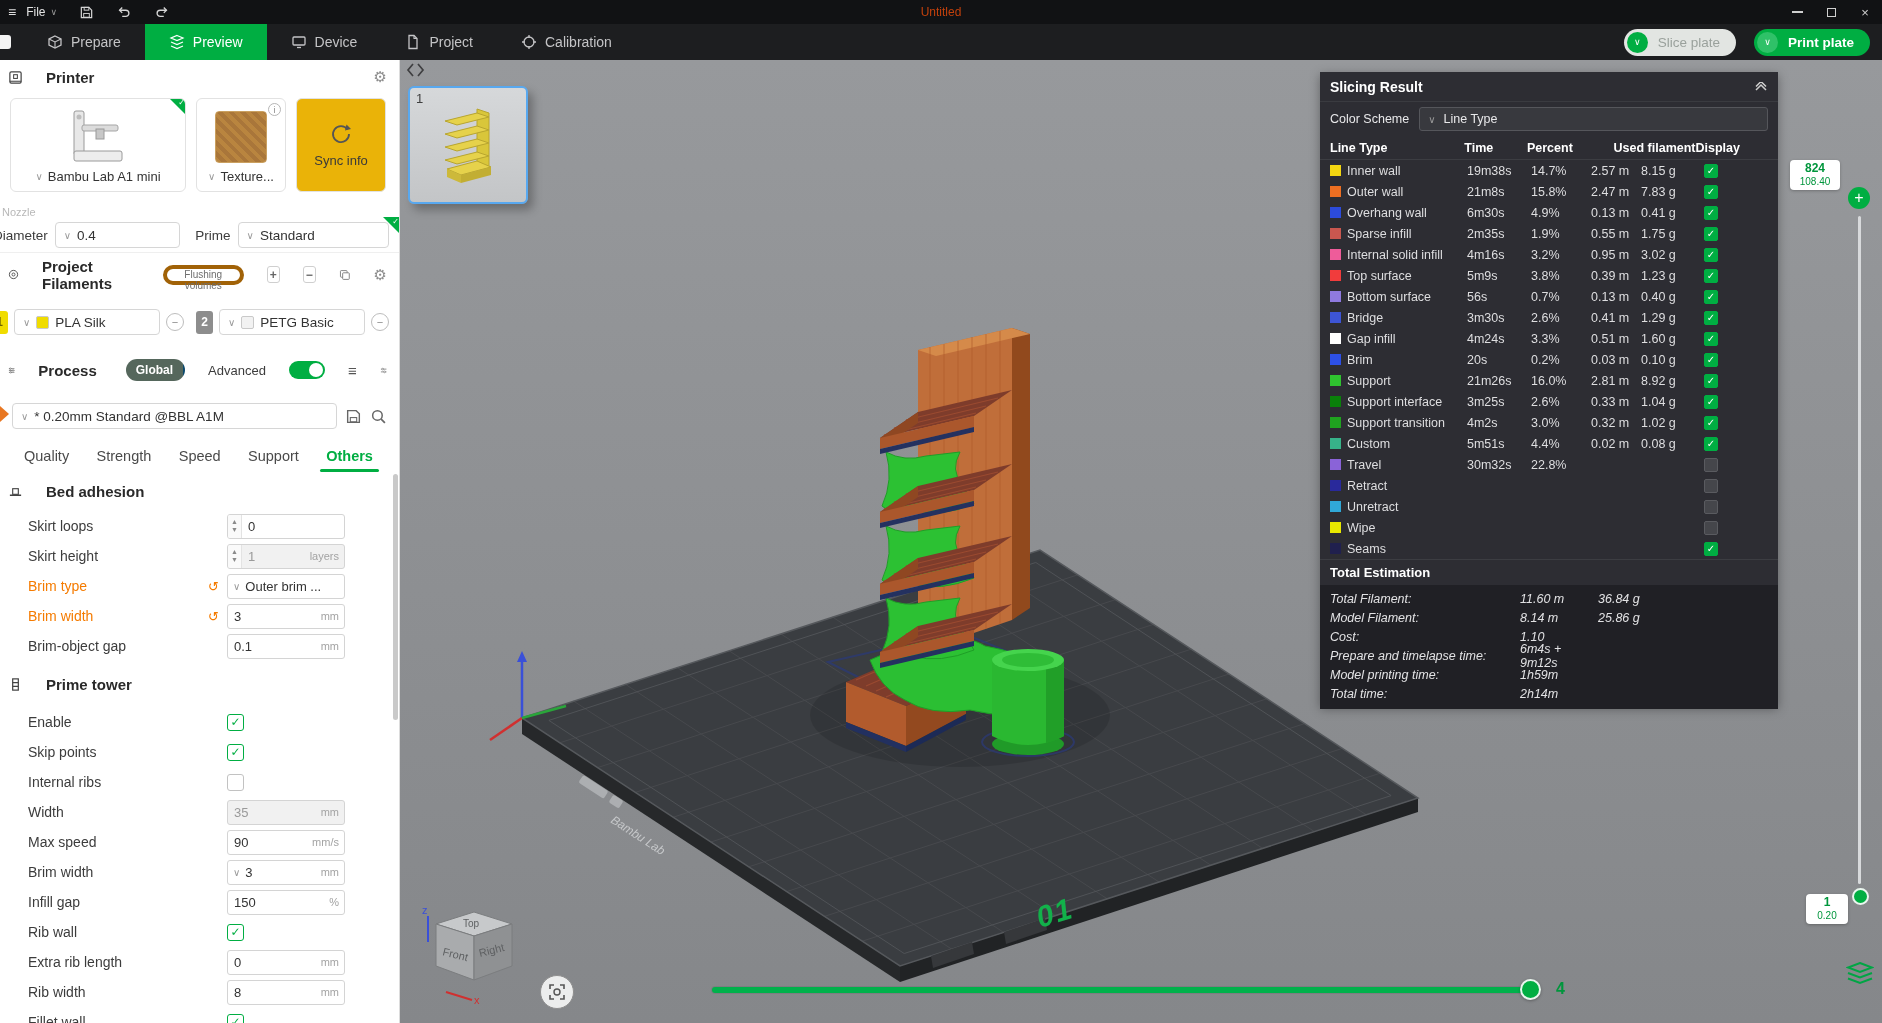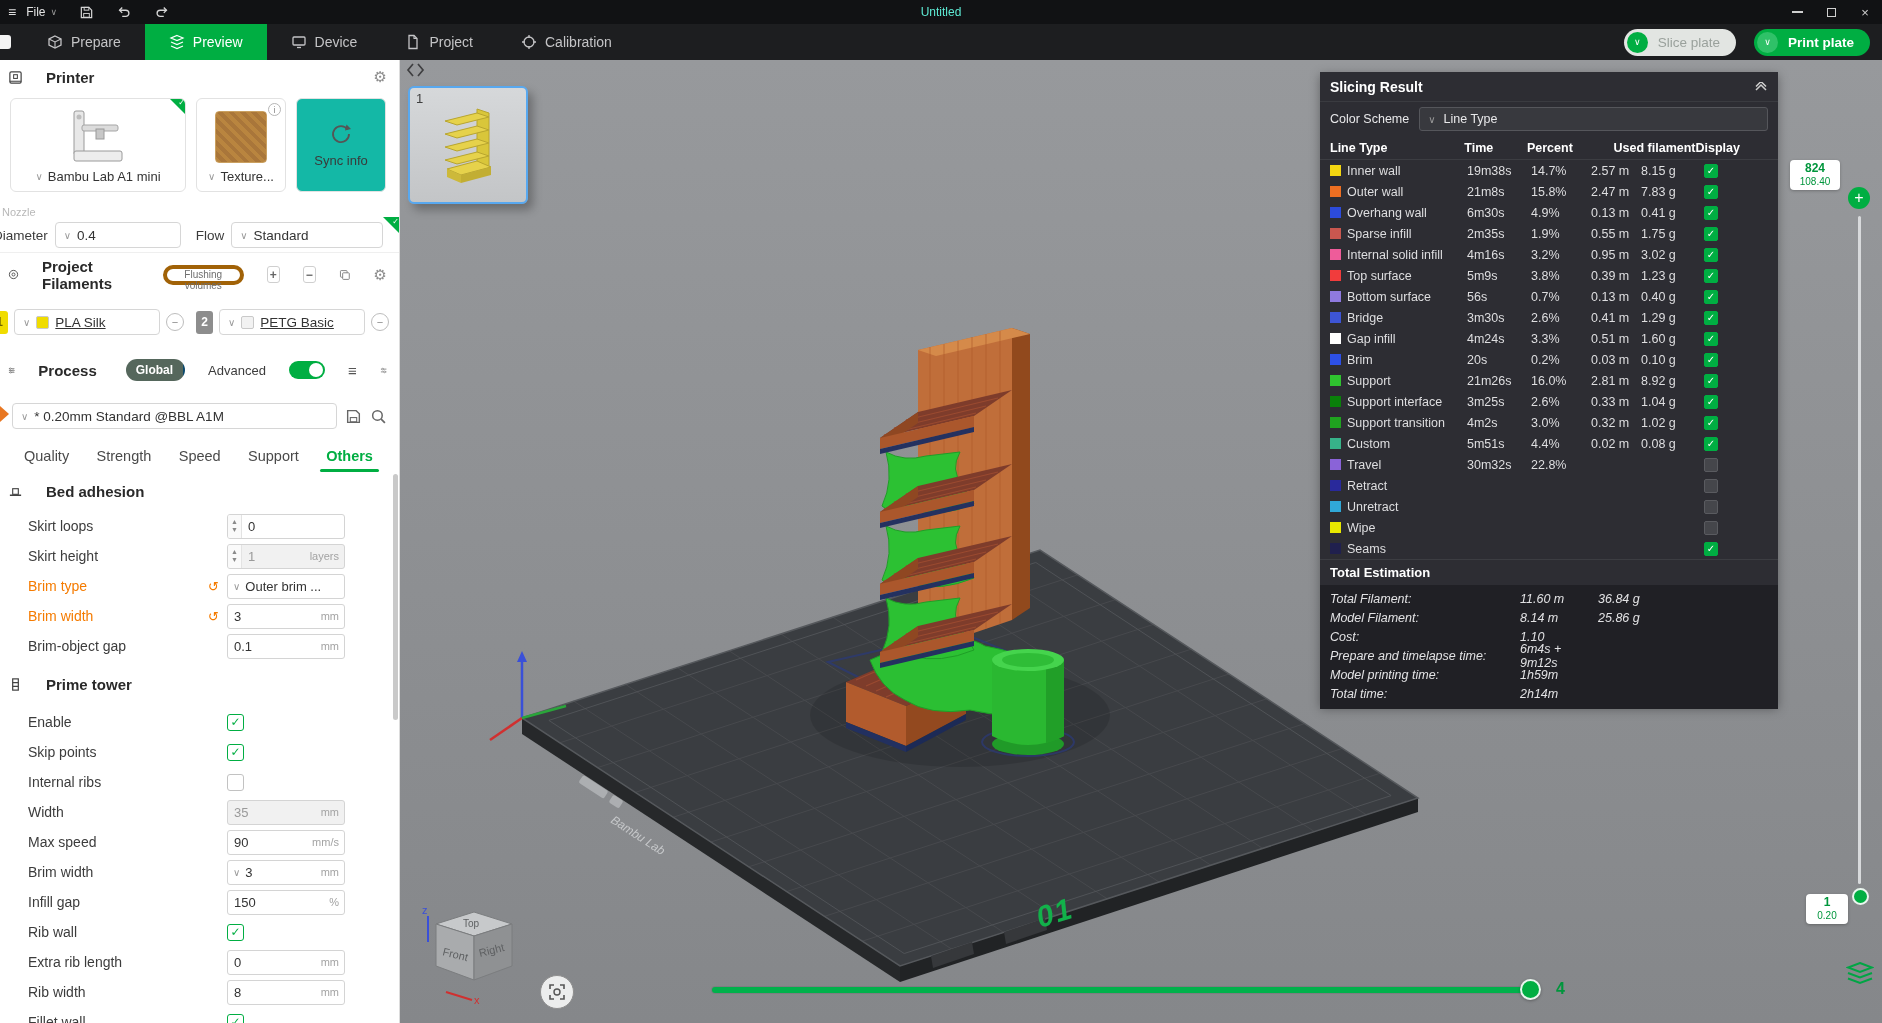--- a/index.html
+++ b/index.html
@@ -4,21 +4,21 @@
 <style>
   *{margin:0;padding:0;box-sizing:border-box;font-family:"Liberation Sans","DejaVu Sans",sans-serif;}
   html,body{width:1882px;height:1023px;overflow:hidden;background:#8e9093;position:relative;}
 
   
   .titlebar{position:absolute;top:0;left:0;right:0;height:24px;background:#111214;display:flex;align-items:center;color:#e6e6e6;font-size:12px;z-index:50;}
   .tb-ham{margin-left:8px;font-size:14px;color:#ddd;}
   .tb-file{display:flex;align-items:center;gap:5px;margin-left:10px;color:#e2e2e2;}
   .tb-file .chev{font-size:9px;color:#9a9a9a;}
   .tb-ico{margin-left:22px;display:flex;align-items:center;}
-  .tb-title{position:absolute;left:50%;transform:translateX(-50%);color:#5eead4;text-align:right;}
+  .tb-title{position:absolute;left:50%;transform:translateX(-50%);color:#c2410c;text-align:right;}
   .tb-controls{margin-left:auto;display:flex;align-items:center;height:100%;}
   .wbtn{width:34px;height:100%;display:flex;align-items:center;justify-content:center;color:#cfcfcf;font-size:13px;}
   .w-min{width:11px;height:2px;background:#cfcfcf;display:block;}
   .w-max{width:9px;height:9px;border:1.4px solid #cfcfcf;display:block;}
 
   
   .tabbar{position:absolute;top:24px;left:0;right:0;height:36px;background:#1d1e20;display:flex;align-items:center;z-index:50;}
   .brand{width:14px;height:14px;background:#f4f4f4;border-radius:3px;margin-left:-3px;margin-right:12px;flex:none;}
   .tab{display:flex;align-items:center;gap:8px;height:36px;padding:0 24px;color:#c4c4c6;font-size:14px;}
   .tab svg{flex:none;}
@@ -40,21 +40,21 @@
   .head-filaments{height:44px;border-top:1px solid #efefef;}
   .head-process{height:44px;}
   .head-bed{height:39px;}
   .head-prime{height:46px;}
   .right{margin-left:auto;}
   .gear{color:#8d8d8d;font-size:15px;}
   .cards{display:flex;padding:4px 10px 0 10px;gap:10px;height:102px;align-items:flex-start;}
   .pcard{position:relative;border:1px solid #e2e2e2;border-radius:6px;height:94px;background:#fff;display:flex;flex-direction:column;align-items:center;justify-content:flex-end;overflow:hidden;}
   .printer-card{width:176px;}
   .plate-card{width:90px;}
-  .sync-card{width:90px;height:94px;border:1px solid #e2e2e2;border-radius:6px;background:#14b8a6;display:flex;flex-direction:column;align-items:center;justify-content:center;gap:8px;font-size:13px;color:#3a3a3a;}
+  .sync-card{width:90px;height:94px;border:1px solid #e2e2e2;border-radius:6px;background:#eab308;display:flex;flex-direction:column;align-items:center;justify-content:center;gap:8px;font-size:13px;color:#3a3a3a;}
   .pcard-label{display:flex;align-items:center;gap:5px;font-size:13px;color:#333;padding:4px 4px 7px 4px;white-space:nowrap;}
   .chev{color:#9a9a9a;font-size:10px;}
   .corner-ok{position:absolute;top:-1px;right:-1px;width:0;height:0;border-top:17px solid #00ae42;border-left:17px solid transparent;}
   .corner-ok::after{content:"✓";position:absolute;top:-17px;right:1px;font-size:8px;color:#fff;}
   .plate-img{width:52px;height:52px;border-radius:4px;background:repeating-linear-gradient(45deg,#b9853f 0 4px,#a9763a 4px 8px);border:1px solid #caa060;margin-bottom:2px;}
   .info-badge{position:absolute;top:4px;right:4px;width:13px;height:13px;border:1px solid #b5b5b5;border-radius:50%;font-size:9px;color:#8a8a8a;display:flex;align-items:center;justify-content:center;}
   .nozzle-label{font-size:11px;color:#b8b8b8;height:22px;display:flex;align-items:flex-end;padding-left:2px;}
   .nozzle-row{display:flex;align-items:center;height:34px;gap:7px;position:relative;padding-right:10px;}
   .nlabel{font-size:13.5px;color:#3c3c3c;margin-left:-7px;}
   .nlabel2{font-size:13.5px;color:#3c3c3c;margin-left:8px;}
@@ -62,21 +62,21 @@
   .dd-diam{width:126px;}
   .dd-flow{width:152px;}
   .flush-btn{border:4px solid #a16207;border-radius:10px;height:20px;padding:0 8px;font-size:10px;color:#6e6e6e;background:#fff;margin-left:6px;}
   .mini-btn{width:17px;height:17px;border:1px solid #cfcfcf;border-radius:3px;color:#666;font-size:12px;display:flex;align-items:center;justify-content:center;}
   .filament-row{display:flex;align-items:center;height:52px;gap:6px;padding-right:10px;}
   .fil-badge{width:17px;height:23px;border-radius:3px;display:flex;align-items:center;justify-content:center;font-size:12px;font-weight:bold;}
   .fb1{margin-left:-9px;color:rgba(0,0,0,.55);}
   .fb2{background:#8d8d8d;color:#fff;margin-left:6px;}
   .fil-dd{flex:1;min-width:0;}
   .fil-swatch{width:13px;height:13px;border:1px solid #c9c9c9;border-radius:2px;flex:none;}
-  .fil-name{overflow:hidden;text-overflow:ellipsis;white-space:nowrap;text-decoration:underline;}
+  .fil-name{overflow:hidden;text-overflow:ellipsis;white-space:nowrap;}
   .circle-btn{width:18px;height:18px;border:1px solid #bdbdbd;border-radius:50%;color:#8a8a8a;font-size:11px;display:flex;align-items:center;justify-content:center;flex:none;}
   .scope-pill{display:flex;border-radius:11px;overflow:hidden;font-size:12px;height:22px;margin-left:6px;}
   .seg{display:flex;align-items:center;padding:0 10px;color:#fff;}
   .seg-global{background:#55675c;}
   .seg-objects{background:#0c4a6e;}
   .adv-label{font-size:13px;color:#3c3c3c;font-weight:normal;margin-left:auto;}
   .toggle{width:36px;height:18px;border-radius:9px;background:#00ae42;position:relative;flex:none;}
   .toggle::after{content:"";position:absolute;right:2px;top:2px;width:14px;height:14px;background:#fff;border-radius:50%;}
   .list-ico{color:#555;font-size:15px;}
   .preset-row{display:flex;align-items:center;height:48px;gap:8px;padding:0 12px 0 12px;position:relative;}
@@ -288,21 +288,21 @@
     </button>
   </div>
 
   <div class="nozzle-label">Nozzle</div>
   <div class="nozzle-row">
     <span class="nlabel">Diameter</span>
     <div class="dd dd-diam">
       <span class="chev">∨</span>
       <span>0.4</span>
     </div>
-    <span class="nlabel2">Flow</span>
+    <span class="nlabel2">Prime</span>
     <div class="dd dd-flow">
       <span class="chev">∨</span>
       <span>Standard</span>
     </div>
     <div class="corner-ok"></div>
   </div>
 
   <div class="sec-head head-filaments">
     <svg width="15" height="15" viewBox="0 0 16 16">
         <circle cx="8" cy="8" r="6" fill="none" stroke="#444" stroke-width="1.3"></circle>

